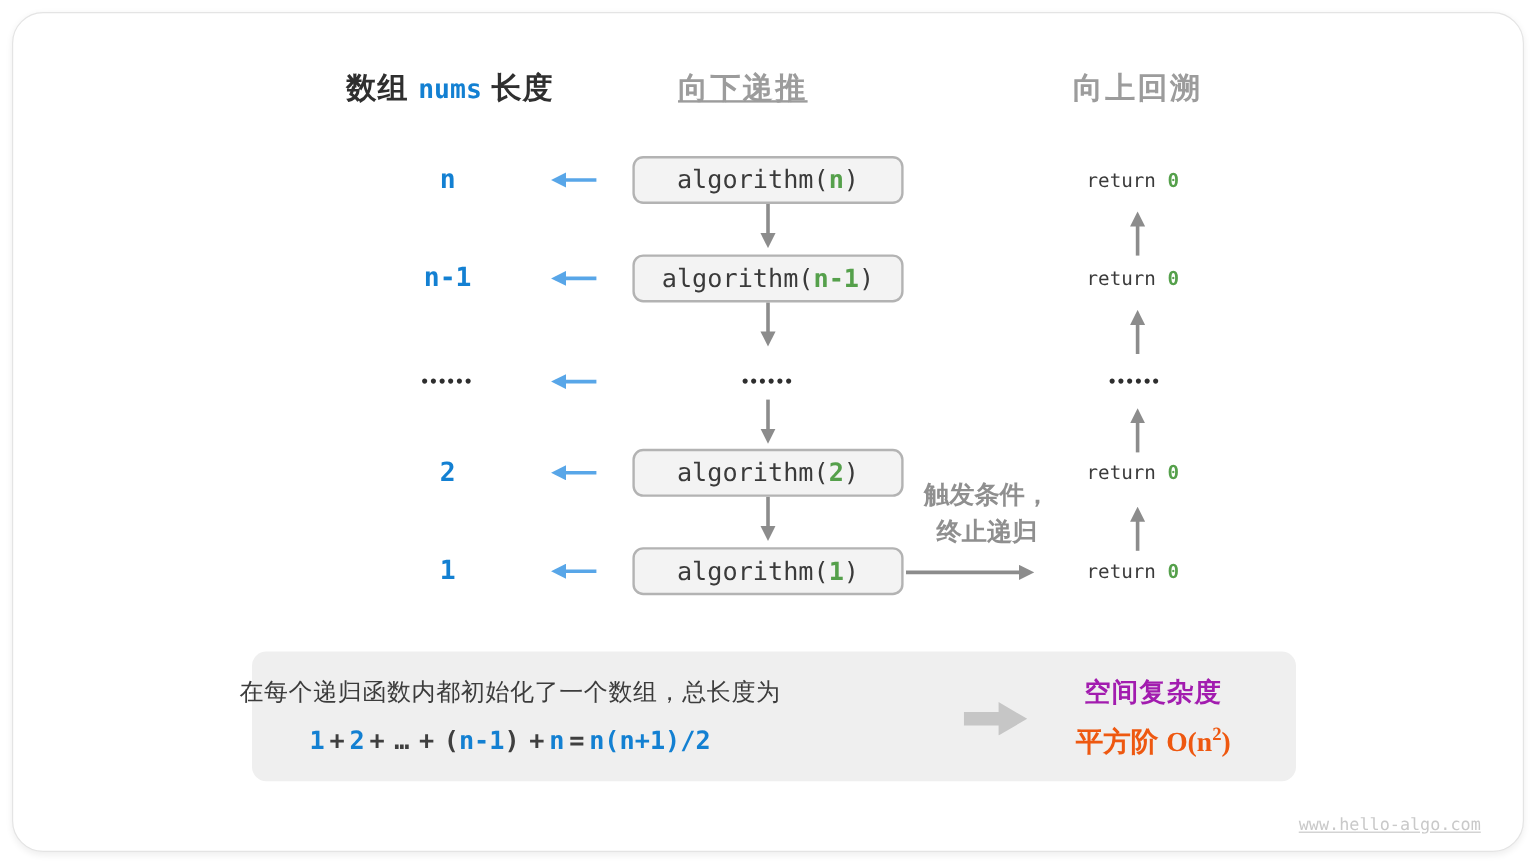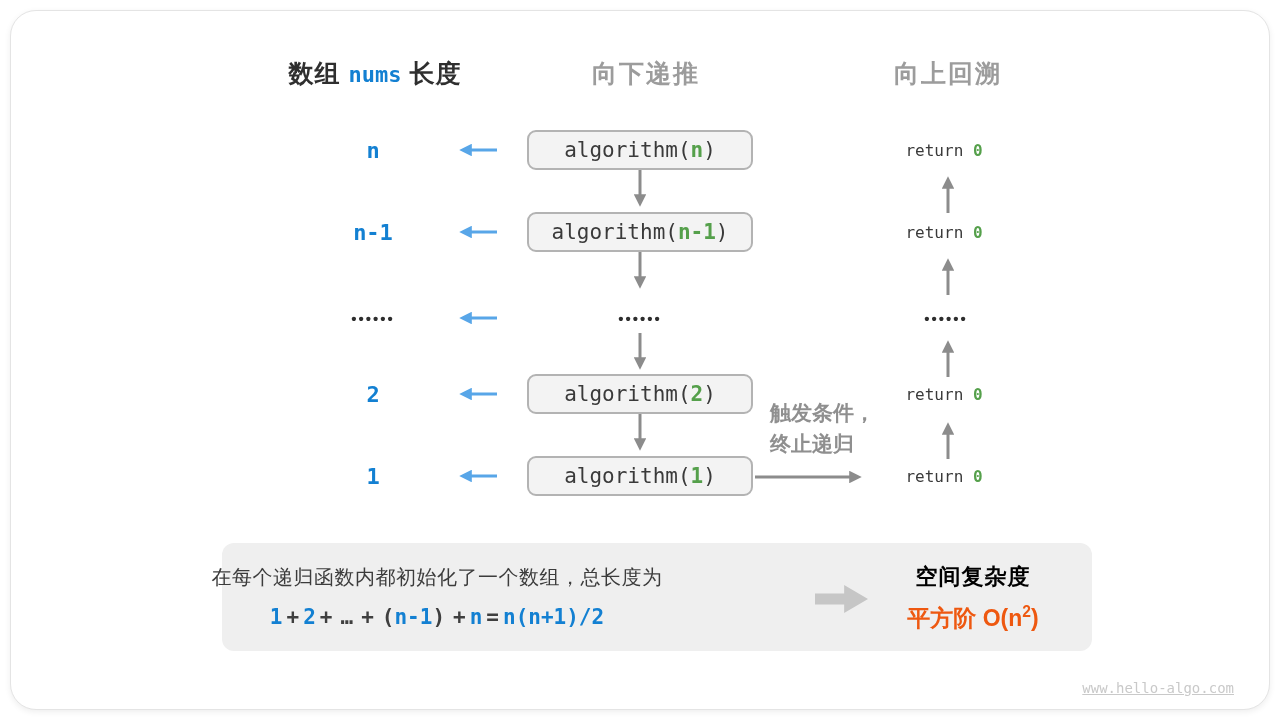--- a/index.html
+++ b/index.html
@@ -29,35 +29,35 @@
     font-family:"DejaVu Sans Mono",monospace;font-size:21px;color:#3a3a3a;text-align:center;
   }
   .arg{color:var(--green);font-weight:bold;}
 
   .ret{font-family:"DejaVu Sans Mono",monospace;font-size:16px;color:#3a3a3a;}
   .ret .zero{color:var(--green);font-weight:bold;}
 
   .note{font-size:21px;font-weight:bold;color:#8f8f8f;line-height:31px;transform:none;white-space:nowrap;}
 
   .panel{
-    position:absolute;left:222px;top:543px;width:870px;height:108px;
+    position:absolute;left:210px;top:543px;width:870px;height:108px;
     background:#efefef;border-radius:12px;
   }
   .sum-line1{font-size:20px;color:#3c3c3c;letter-spacing:0.5px;}
   .sum-line2{font-family:"DejaVu Sans Mono",monospace;font-size:21px;font-weight:bold;}
   .f-blue{color:var(--blue);}
   .f-op{color:#3f3f3f;margin:0 4px;}
   .block-arrow{
     position:absolute;left:593px;top:42px;width:53px;height:28px;background:#c6c6c6;
     clip-path:polygon(0 30%,55% 30%,55% 0,100% 50%,55% 100%,55% 70%,0 70%);
     transform:none;
   }
-  .sum-title{font-size:22px;font-weight:bold;color:#000000;letter-spacing:1px;}
+  .sum-title{font-size:22px;font-weight:bold;color:#a21caf;letter-spacing:1px;}
   .sum-result{font-size:23px;font-weight:bold;color:var(--orange);}
-  .sum-result .code{font-family:Liberation Sans, sans-serif;}
+  .sum-result .code{font-family:Liberation Serif, serif;}
   .sum-result sup{font-size:0.68em;}
 
   .watermark{
     position:absolute;right:46px;top:680px;
     font-family:"DejaVu Sans Mono",monospace;font-size:14px;color:#c9c9c9;text-decoration:underline;
   }
 </style>
 </head>
 <body>
 
@@ -95,21 +95,21 @@
       <line x1="948" y1="377" x2="948" y2="344" marker-end="url(#ah-gray)"></line>
       <line x1="948" y1="459" x2="948" y2="426" marker-end="url(#ah-gray)"></line>
     </g>
 
     <line x1="755" y1="477" x2="858" y2="477" stroke="#8c8c8c" stroke-width="3" marker-end="url(#ah-gray)"></line>
   </svg>
 
   <div class="abs" style="left:375px;top:73px;">
     <span class="hdr-dark">数组</span><span class="hdr-code">nums</span><span class="hdr-dark">长度</span>
   </div>
-  <div class="abs hdr-gray" style="left:646px;top:73px;">向下递推</div>
+  <div class="abs hdr-gray" style="left:619px;top:73px;text-decoration:underline;">向下递推</div>
   <div class="abs hdr-gray" style="left:948px;top:73px;">向上回溯</div>
 
   <div class="abs row-label" style="left:373px;top:150px;">n</div>
   <div class="abs row-label" style="left:373px;top:232px;">n-1</div>
   <div class="abs dots" style="left:373px;top:318px;">••••••</div>
   <div class="abs row-label" style="left:373px;top:394px;">2</div>
   <div class="abs row-label" style="left:373px;top:476px;">1</div>
 
   <div class="abs call-box" style="left:640px;top:150px;">
     <span>algorithm(</span>
@@ -140,21 +140,21 @@
     <span>return</span>&nbsp;<span class="zero">0</span>
   </div>
   <div class="abs dots" style="left:946px;top:318px;">••••••</div>
   <div class="abs ret" style="left:944px;top:394px;">
     <span>return</span>&nbsp;<span class="zero">0</span>
   </div>
   <div class="abs ret" style="left:944px;top:476px;">
     <span>return</span>&nbsp;<span class="zero">0</span>
   </div>
 
-  <div class="note" style="position:absolute;left:770px;top:397px;">
+  <div class="note" style="position:absolute;left:770px;top:397px;text-align:center;">
     <div>触发条件，</div>
     <div>终止递归</div>
   </div>
 
   <div class="panel">
     <div class="abs sum-line1" style="left:215px;top:34px;">在每个递归函数内都初始化了一个数组，总长度为</div>
     <div class="abs sum-line2" style="left:215px;top:74px;">
       <span class="f-blue">1</span><span class="f-op">+</span><span class="f-blue">2</span><span class="f-op">+</span><span class="f-op">…</span><span class="f-op">+</span><span class="f-op" style="margin-right:0;">(</span><span class="f-blue">n-1</span><span class="f-op" style="margin-left:0;">)</span><span class="f-op">+</span><span class="f-blue">n</span><span class="f-op">=</span><span class="f-blue">n(n+1)/2</span>
     </div>
     <div class="block-arrow"></div>

